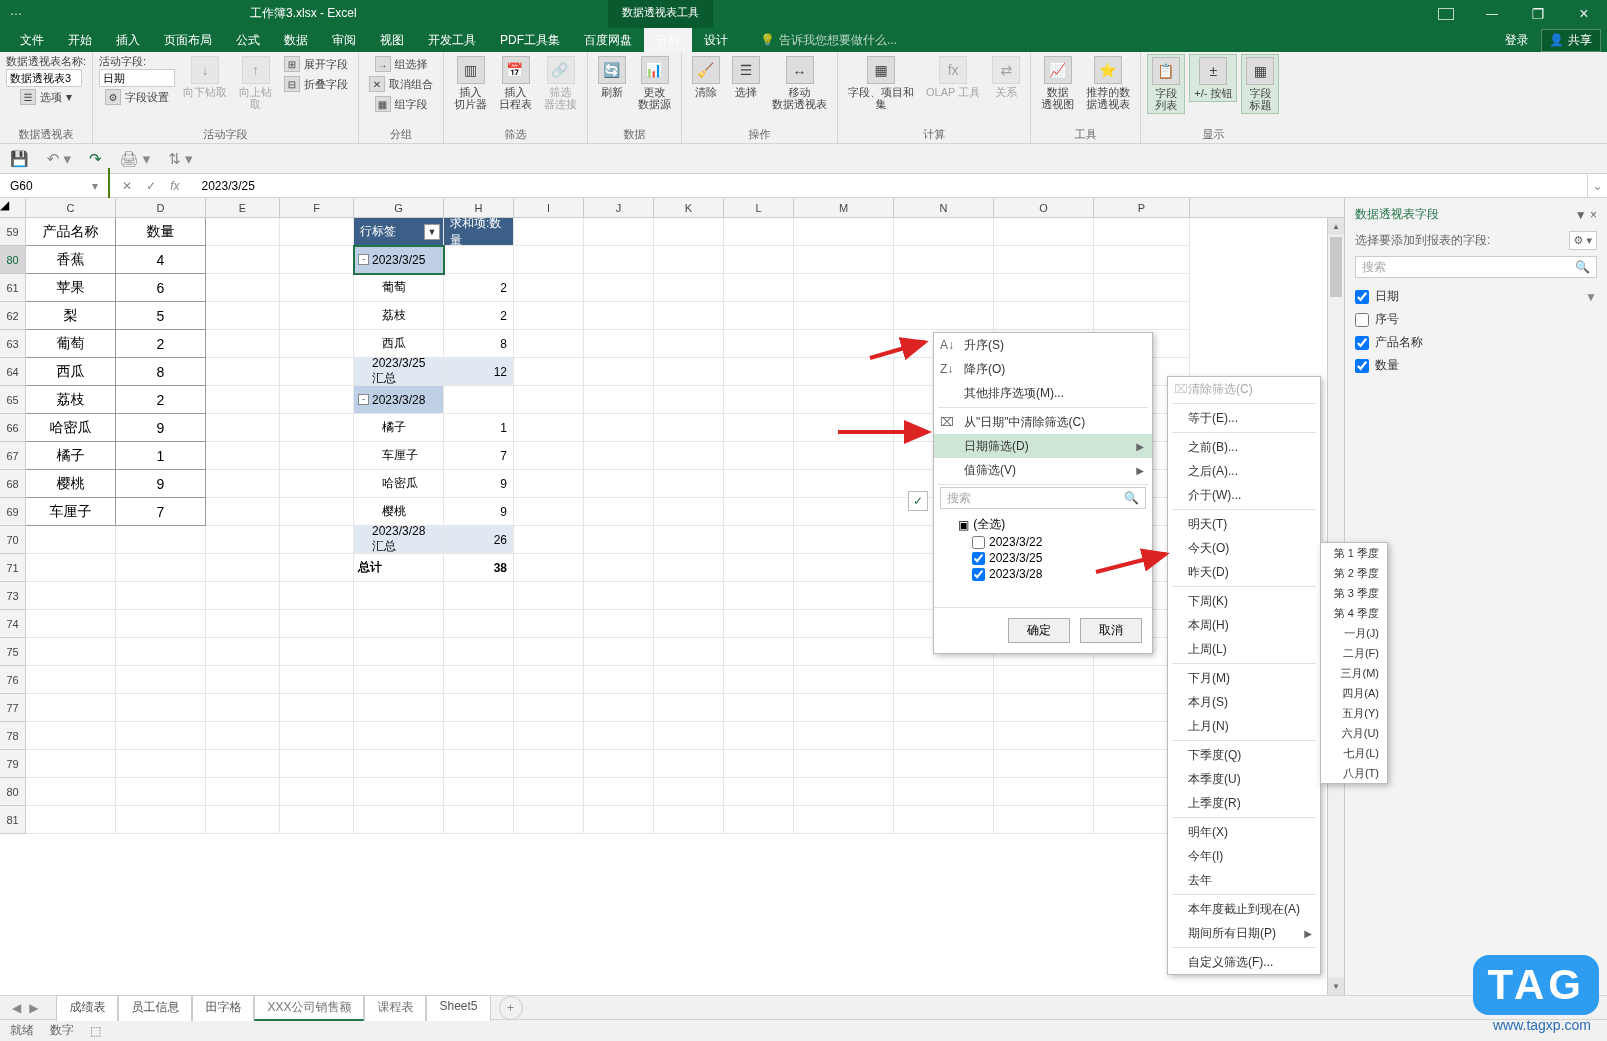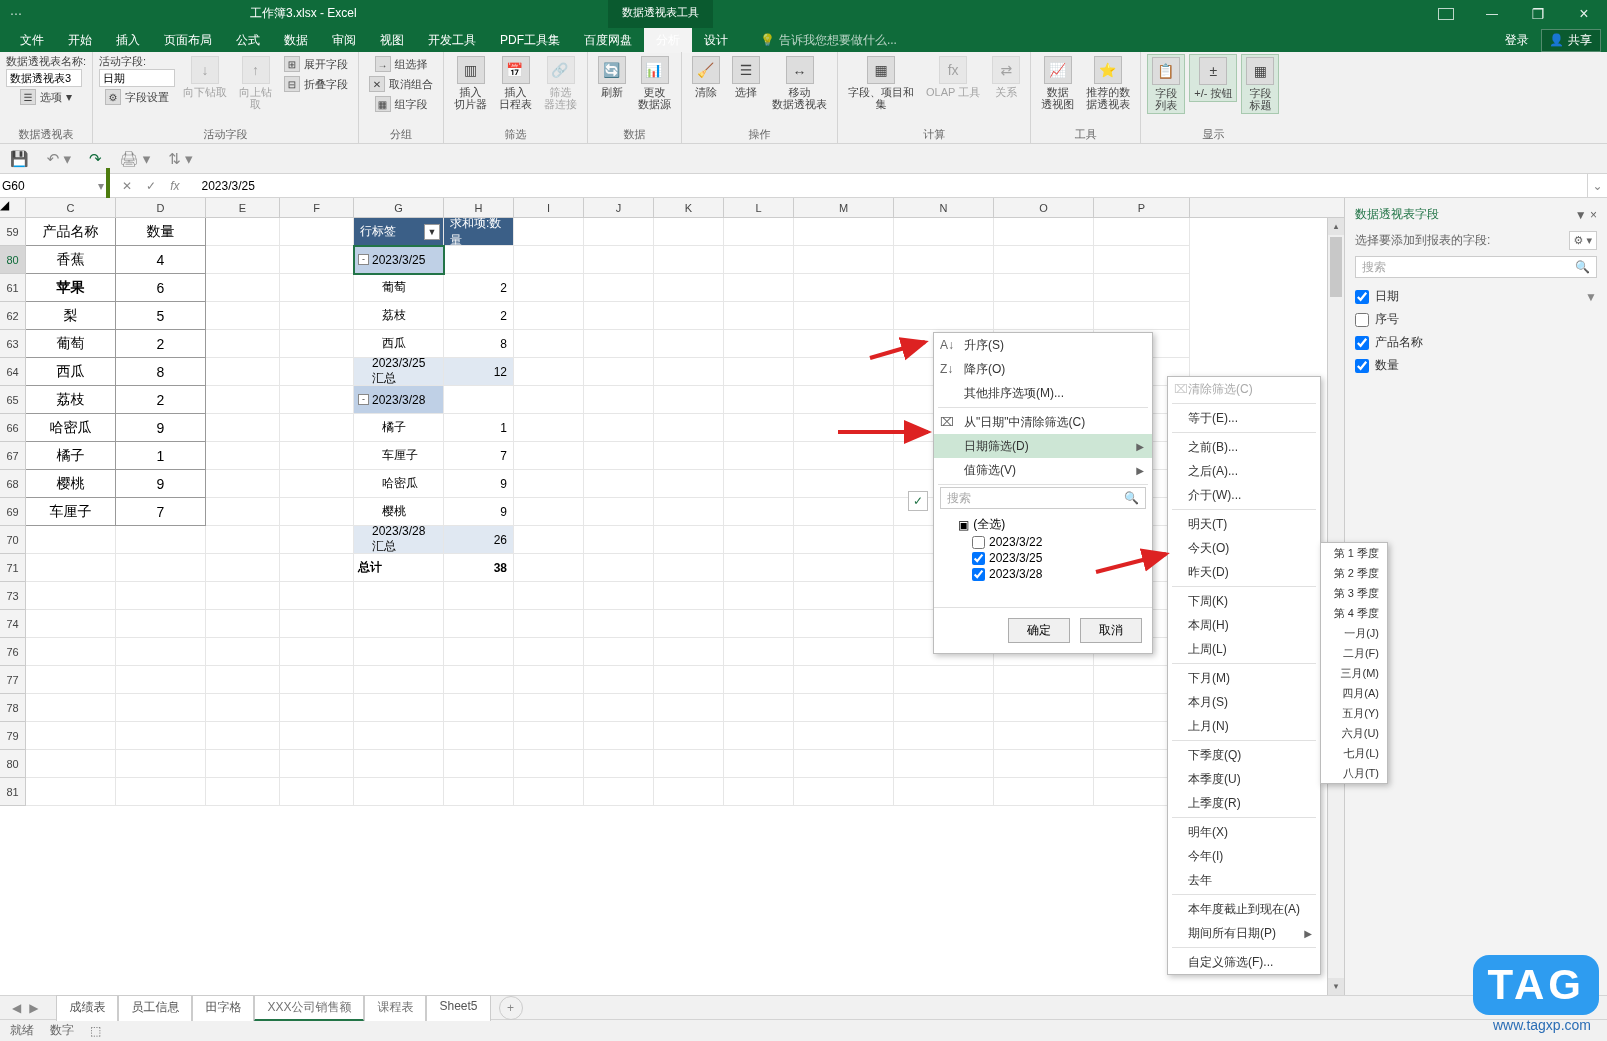--- a/index.html
+++ b/index.html
@@ -32,21 +32,21 @@
 .ribbon-btn.disabled{opacity:.45}
 .ribbon-btn .ico{width:28px;height:28px;background:#ddd;border:1px solid #bbb;display:flex;align-items:center;justify-content:center;font-size:14px;}
 .ribbon-btn .lbl{font-size:11px;text-align:center;line-height:1.1;white-space:pre}
 .ribbon-btn.small{flex-direction:row;gap:4px;}
 .ribbon-btn.small .ico{width:16px;height:16px;font-size:10px}
 .ribbon-btn.active{background:#d8e8dd;border:1px solid #a8c9af;}
 .stack{display:flex;flex-direction:column;gap:0;}
 .qat{height:30px;background:#f1f1f1;border-bottom:1px solid #d4d4d4;display:flex;align-items:center;padding:0 10px;gap:18px;}
 .qat .ico{color:#0f6b3a;font-size:15px}
 .fx-bar{height:24px;background:#fff;border-bottom:1px solid #d4d4d4;display:flex;align-items:center;}
-.name-box{width:110px;border-right:4px solid #4d7c0f;height:36px;display:flex;align-items:center;padding:0 2px;justify-content:space-between}
+.name-box{width:110px;border-right:2px solid #4d7c0f;height:36px;display:flex;align-items:center;padding:0 10px;justify-content:space-between}
 .name-box input{border:0;width:70px;outline:none}
 .fx-icons{display:flex;gap:14px;padding:0 12px;color:#888}
 .fx-label{font-style:italic;color:#888;padding-right:6px}
 .formula-input{flex:1;border:0;outline:none;padding:0 4px}
 .fx-expand{width:20px;text-align:center;color:#888;border-left:1px solid #d4d4d4;height:24px;line-height:24px}
 .main{display:flex;height:calc(100% - 28px - 24px - 92px - 30px - 24px - 24px - 22px);}
 .grid-area{flex:1;position:relative;overflow:hidden;}
 .col-headers{display:flex;height:20px;background:#f3f3f3;border-bottom:1px solid #ccc}
 .corner{width:26px;border-right:1px solid #ccc;background:#f3f3f3}
 .ch{flex:0 0 auto;border-right:1px solid #ccc;display:flex;align-items:center;justify-content:center;color:#444;font-size:11px;}
@@ -410,21 +410,21 @@
           <div class="cell " style="width: 70px;"></div>
           <div class="cell " style="width: 70px;"></div>
           <div class="cell " style="width: 70px;"></div>
           <div class="cell " style="width: 100px;"></div>
           <div class="cell " style="width: 100px;"></div>
           <div class="cell " style="width: 100px;"></div>
           <div class="cell " style="width: 96px;"></div>
         </div>
         <div class="row">
           <div class="rh">61</div>
-          <div class="cell " style="width: 90px; border-color: rgb(153, 153, 153); font-size: 14px; justify-content: center; font-weight: bold;">苹果</div>
+          <div class="cell " style="width: 90px; border-color: rgb(153, 153, 153); font-size: 14px; justify-content: center;">苹果</div>
           <div class="cell " style="width: 90px; border-color: rgb(153, 153, 153); font-size: 14px; justify-content: center;">6</div>
           <div class="cell " style="width: 74px;"></div>
           <div class="cell " style="width: 74px;"></div>
           <div class="cell pv-item" style="width: 90px;">葡萄</div>
           <div class="cell pv-val" style="width: 70px;">2</div>
           <div class="cell " style="width: 70px;"></div>
           <div class="cell " style="width: 70px;"></div>
           <div class="cell " style="width: 70px;"></div>
           <div class="cell " style="width: 70px;"></div>
           <div class="cell " style="width: 100px;"></div>
@@ -614,20 +614,37 @@
           <div class="cell " style="width: 70px;"></div>
           <div class="cell " style="width: 70px;"></div>
           <div class="cell " style="width: 70px;"></div>
           <div class="cell " style="width: 100px;"></div>
           <div class="cell " style="width: 100px;"></div>
           <div class="cell " style="width: 100px;"></div>
           <div class="cell " style="width: 96px;"></div>
         </div>
         <div class="row">
           <div class="rh">74</div>
+          <div class="cell " style="width: 90px;"></div>
+          <div class="cell " style="width: 90px;"></div>
+          <div class="cell " style="width: 74px;"></div>
+          <div class="cell " style="width: 74px;"></div>
+          <div class="cell " style="width: 90px;"></div>
+          <div class="cell " style="width: 70px;"></div>
+          <div class="cell " style="width: 70px;"></div>
+          <div class="cell " style="width: 70px;"></div>
+          <div class="cell " style="width: 70px;"></div>
+          <div class="cell " style="width: 70px;"></div>
+          <div class="cell " style="width: 100px;"></div>
+          <div class="cell " style="width: 100px;"></div>
+          <div class="cell " style="width: 100px;"></div>
+          <div class="cell " style="width: 96px;"></div>
+        </div>
+        <div class="row">
+          <div class="rh">75</div>
           <div class="cell " style="width: 90px;"></div>
           <div class="cell " style="width: 90px;"></div>
           <div class="cell " style="width: 74px;"></div>
           <div class="cell " style="width: 74px;"></div>
           <div class="cell " style="width: 90px;"></div>
           <div class="cell " style="width: 70px;"></div>
           <div class="cell " style="width: 70px;"></div>
           <div class="cell " style="width: 70px;"></div>
           <div class="cell " style="width: 70px;"></div>
           <div class="cell " style="width: 70px;"></div>

